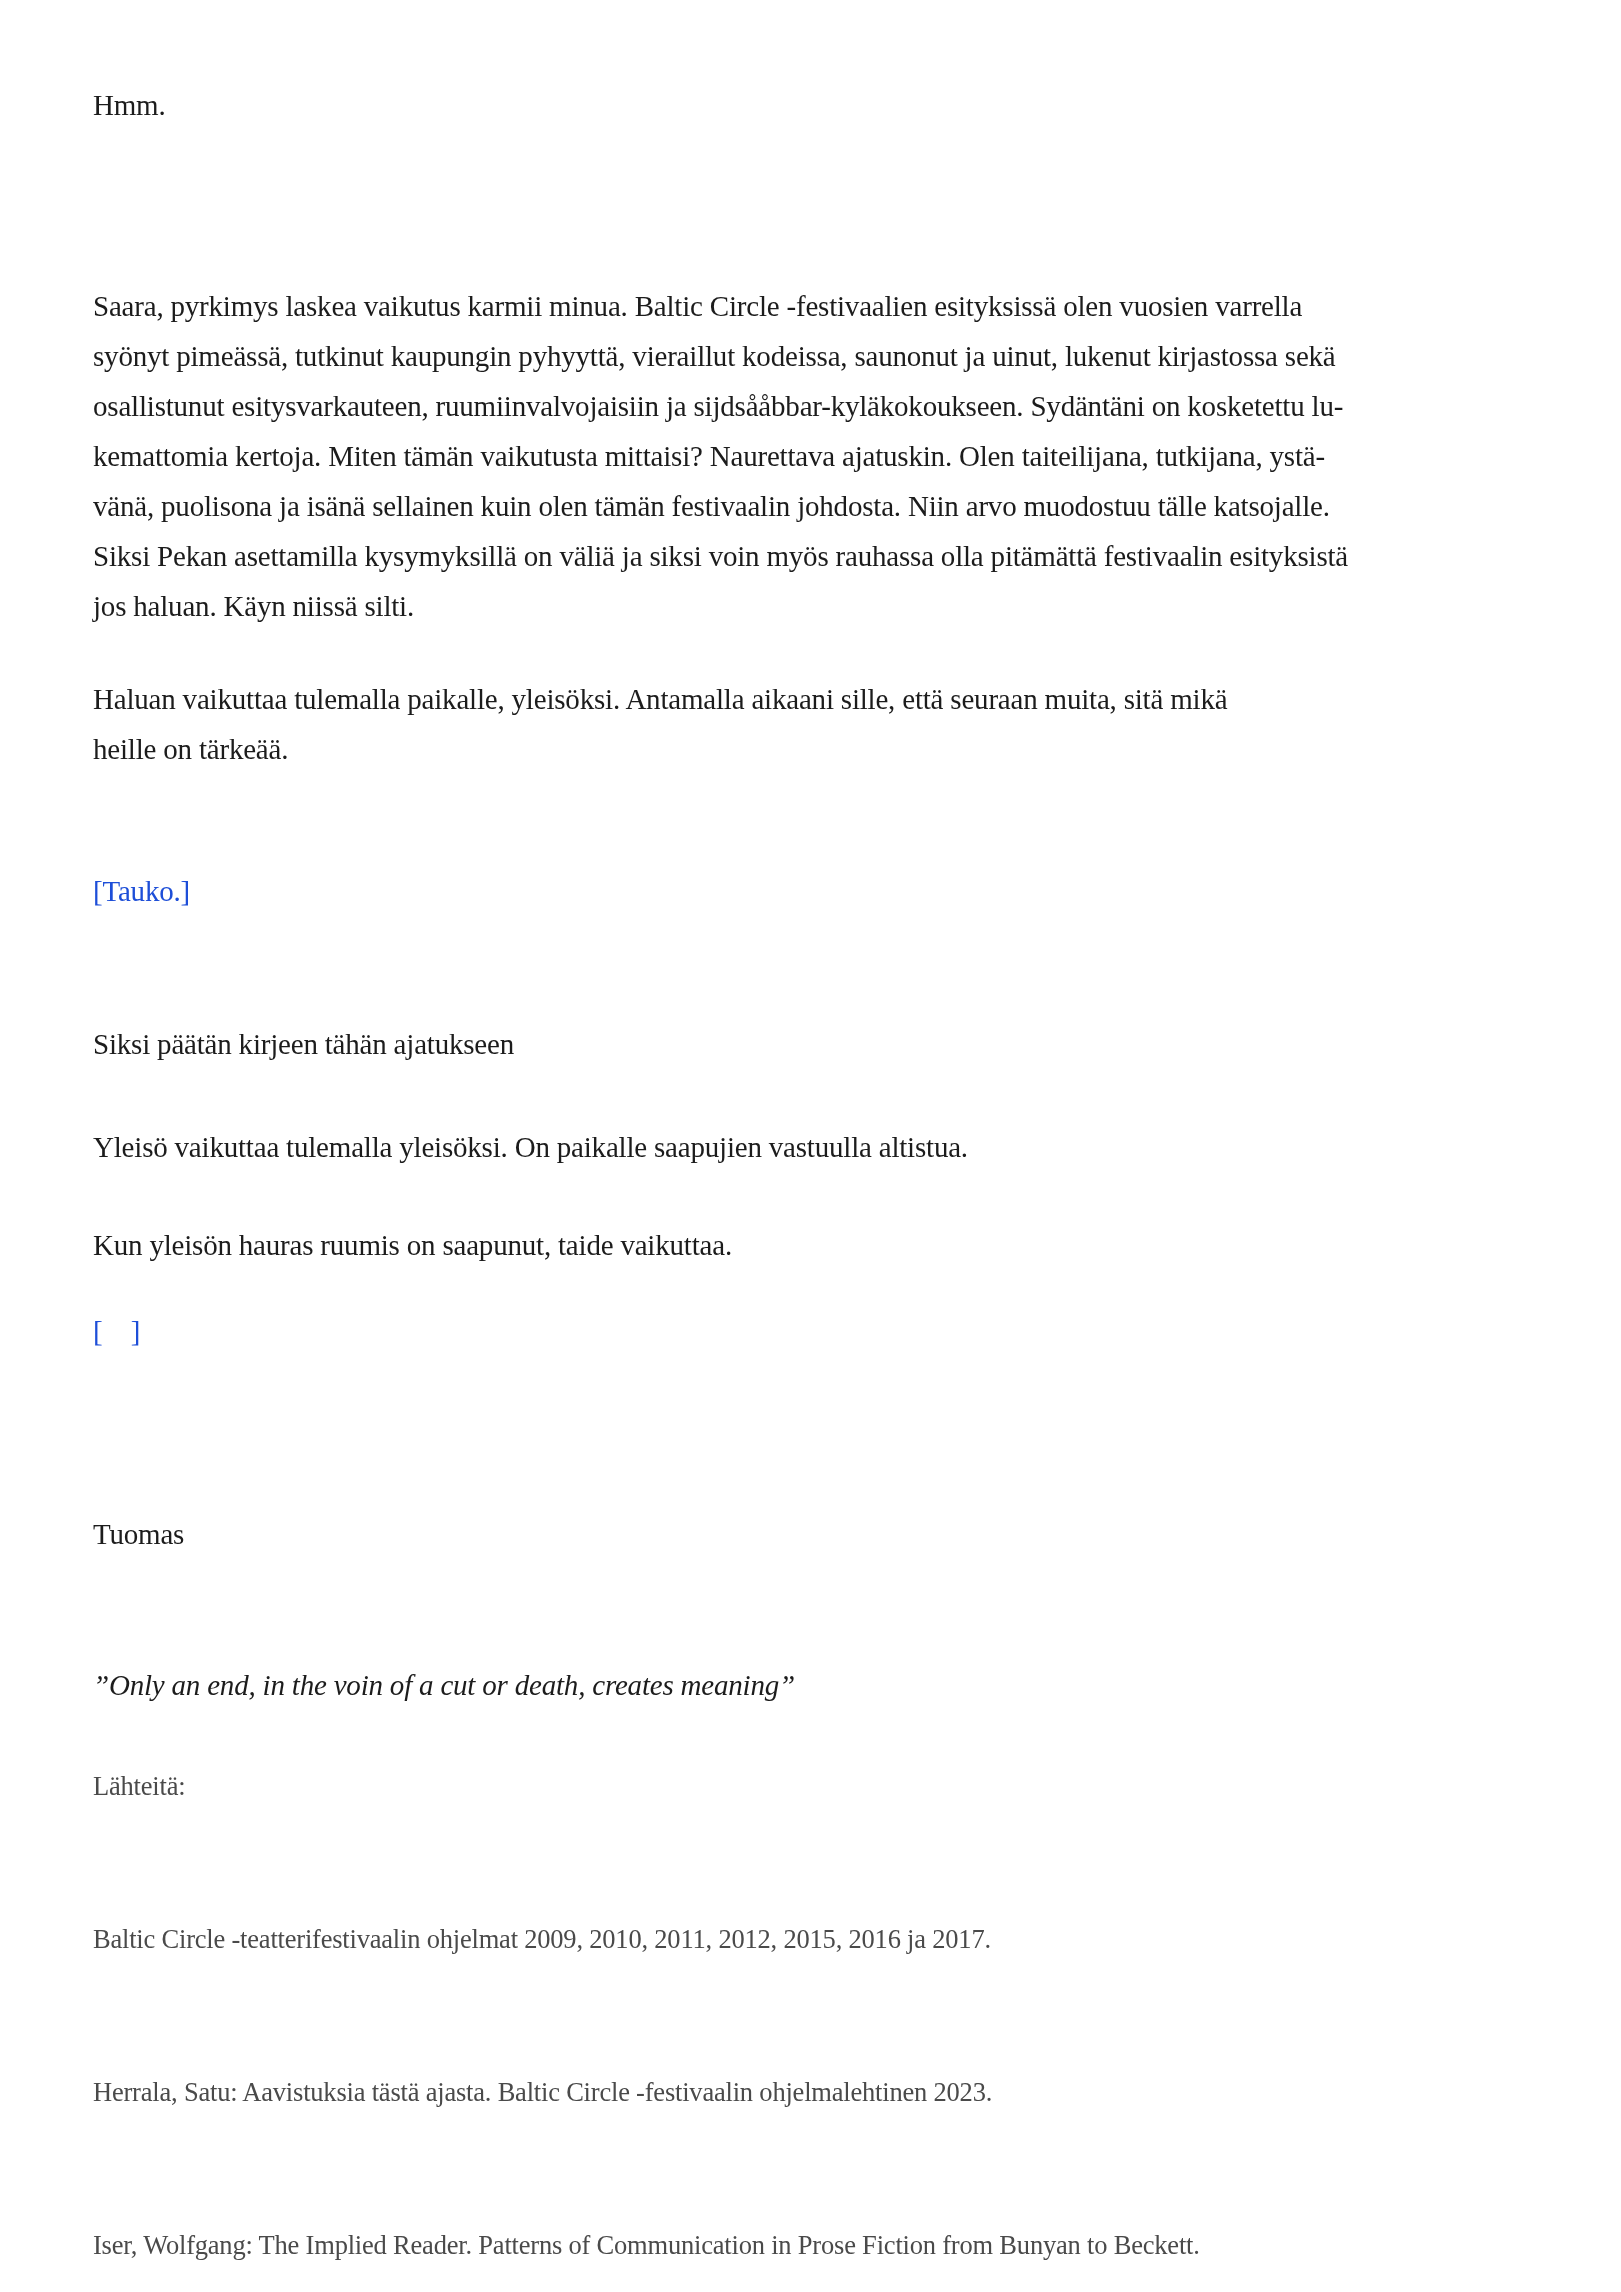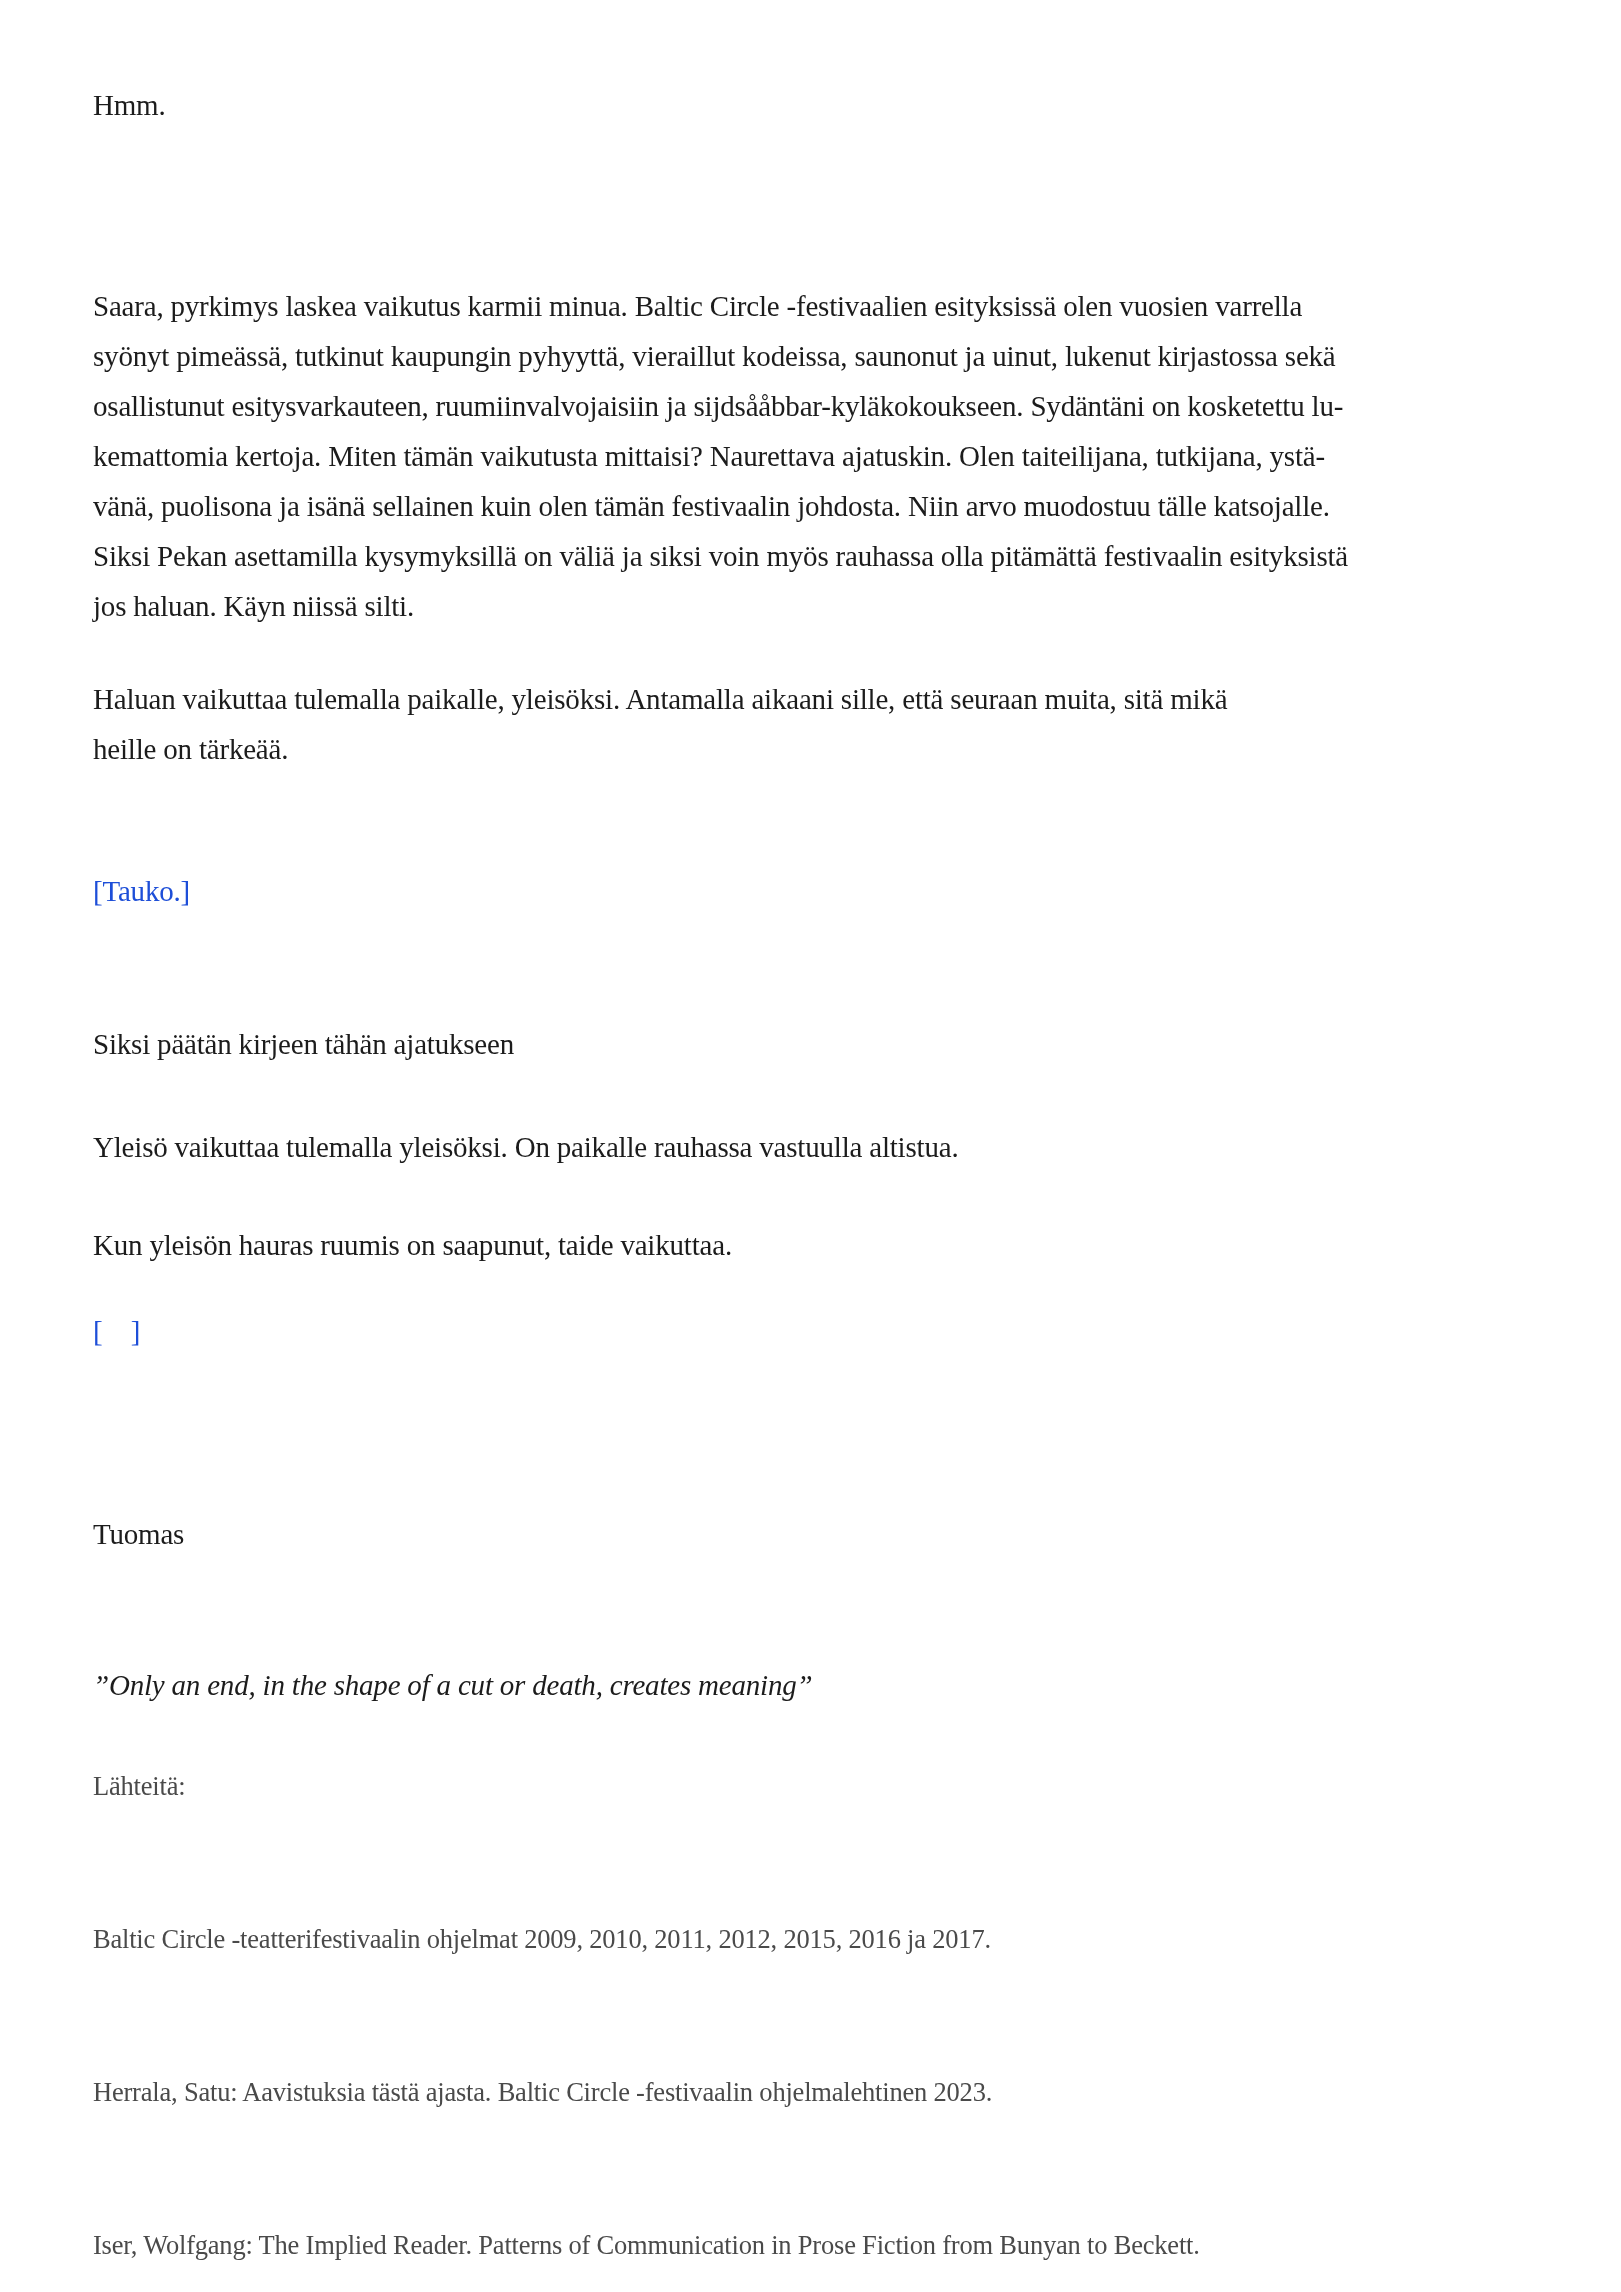--- a/index.html
+++ b/index.html
@@ -59,29 +59,29 @@
 Siksi Pekan asettamilla kysymyksillä on väliä ja siksi voin myös rauhassa olla pitämättä festivaalin esityksistä
 jos haluan. Käyn niissä silti.</div>
 
   <div class="block" style="top:674px">Haluan vaikuttaa tulemalla paikalle, yleisöksi. Antamalla aikaani sille, että seuraan muita, sitä mikä
 heille on tärkeää.</div>
 
   <div class="block red" style="top:866px">[Tauko.]</div>
 
   <div class="block" style="top:1019px">Siksi päätän kirjeen tähän ajatukseen</div>
 
-  <div class="block" style="top:1122px">Yleisö vaikuttaa tulemalla yleisöksi. On paikalle rauhassa vastuulla altistua.</div>
+  <div class="block" style="top:1122px">Yleisö vaikuttaa tulemalla yleisöksi. On paikalle saapujien vastuulla altistua.</div>
 
   <div class="block" style="top:1220px">Kun yleisön hauras ruumis on saapunut, taide vaikuttaa.</div>
 
   <div class="block red" style="top:1306px">[    ]</div>
 
   <div class="block" style="top:1409px">
     <div class="sig-line">Tuomas</div>
-    <div class="sig-line quote">”Only an end, in the shape of a cut or death, creates meaning”</div>
+    <div class="sig-line quote">”Only an end, in the voin of a cut or death, creates meaning”</div>
   </div>
 
   <div class="block sources" style="top:1659px">
     <div>Lähteitä:</div>
     <div>Baltic Circle -teatterifestivaalin ohjelmat 2009, 2010, 2011, 2012, 2015, 2016 ja 2017.</div>
     <div>Herrala, Satu: Aavistuksia tästä ajasta. Baltic Circle -festivaalin ohjelmalehtinen 2023.</div>
     <div>Iser, Wolfgang: The Implied Reader. Patterns of Communication in Prose Fiction from Bunyan to Beckett.</div>
     
     
     

